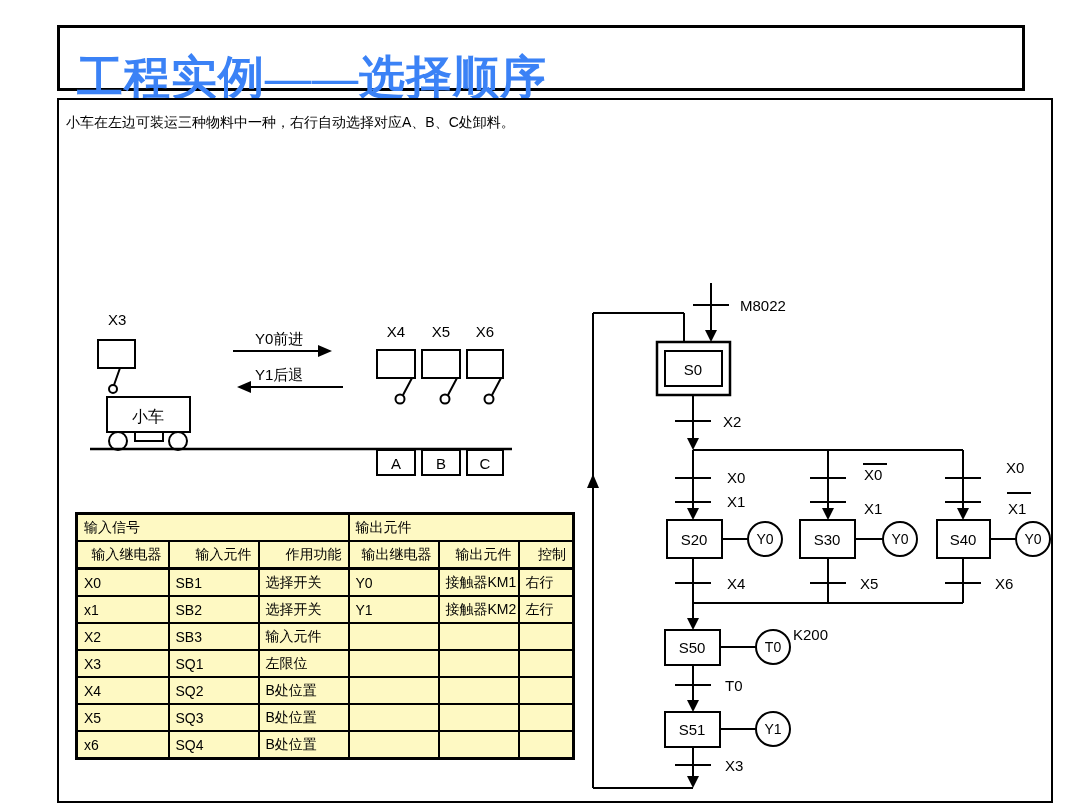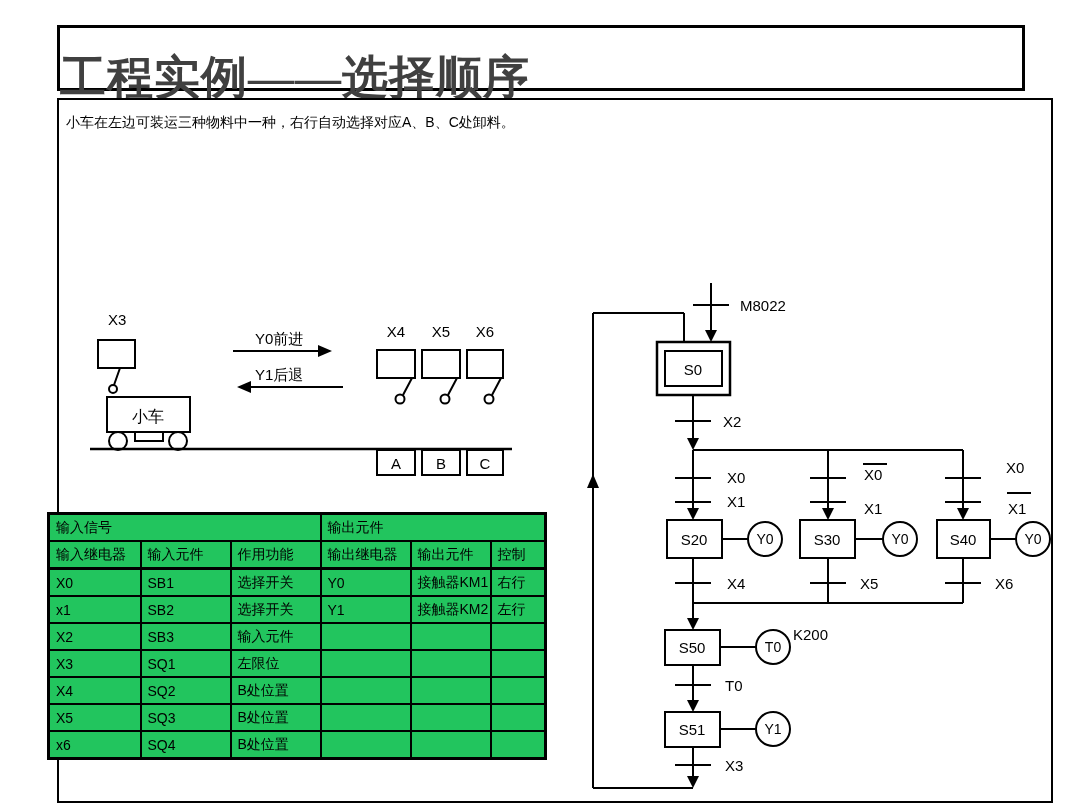--- a/index.html
+++ b/index.html
@@ -3,44 +3,44 @@
 <meta charset="utf-8">
 <style>
   html,body{margin:0;padding:0;background:#fff;}
   .stage{position:relative;width:1080px;height:810px;background:#ffffff;overflow:hidden;
          font-family:"Liberation Sans",sans-serif;color:#000;}
 
   
   .title-box{position:absolute;left:57px;top:25px;width:962px;height:60px;
              border:3px solid #000;background:#fff;display:flex;align-items:center;}
   .title-text{font-family:"Liberation Serif",serif;font-weight:bold;font-size:46px;
-              color:#404040;padding-left:0;letter-spacing:1px;white-space:nowrap;margin-top:40px;}
+              color:#3b82f6;padding-left:17px;letter-spacing:1px;white-space:nowrap;margin-top:40px;}
 
   
   .content-box{position:absolute;left:57px;top:98px;width:992px;height:701px;
                border:2px solid #000;background:#fff;}
 
   
   .bodytext{position:absolute;left:66px;top:104px;width:950px;
             font-size:14px;line-height:37px;white-space:nowrap;}
   .bodytext .ln{height:37px;}
   .bodytext .indent{padding-left:42px;}
 
   
   .cart-svg{position:absolute;left:60px;top:285px;}
   .sfc-svg{position:absolute;left:560px;top:278px;}
   svg text{font-family:"Liberation Sans",sans-serif;fill:#000;}
 
   
-  .io-table{position:absolute;left:47px;top:512px;width:497px;
+  .io-table{position:absolute;left:75px;top:512px;width:497px;
             border-collapse:collapse;table-layout:fixed;
-            border:3px solid #000;background:#22c55e;}
+            border:3px solid #000;background:#fef9c3;}
   .io-table td{border:2px solid #000;font-size:14px;padding:2px 6px;height:21px;
                overflow:hidden;white-space:nowrap;font-weight:normal;text-align:left;}
-  .io-table tr.cols td{border-bottom:3px solid #000;}
+  .io-table tr.cols td{border-bottom:3px solid #000;text-align:right;}
 </style>
 </head>
 <body>
 
 <div class="stage">
 
   <div class="title-box">
     <span class="title-text">工程实例——选择顺序</span>
   </div>
 

